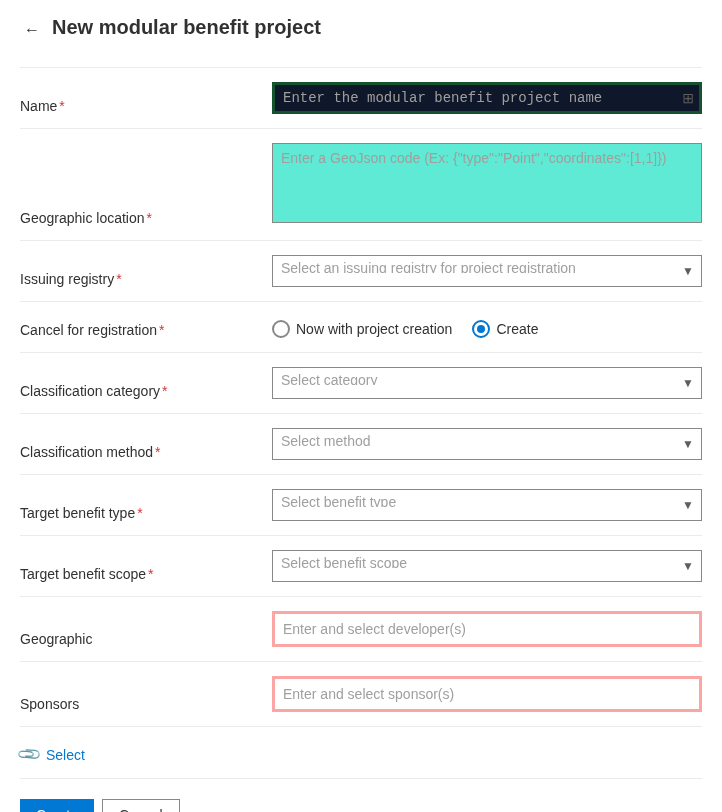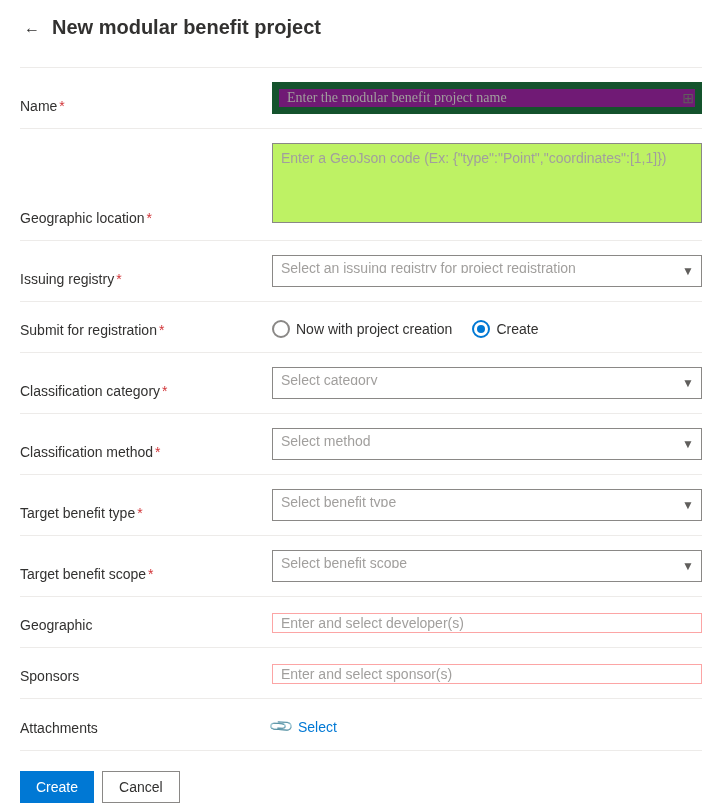--- a/index.html
+++ b/index.html
@@ -64,21 +64,21 @@
     .form-field {
       flex: 1;
     }
     .textarea-input {
       width: 100%;
       height: 80px;
       border: 1px solid #8a8886;
       padding: 6px 8px;
       font-size: 14px;
       color: #605e5c;
-      background: #bef264;
+      background: #5eead4;
       outline: none;
       font-family: inherit;
       resize: none;
     }
     .textarea-input::placeholder {
       color: #a19f9d;
     }
     .select-wrapper {
       position: relative;
       width: 100%;
@@ -148,35 +148,35 @@
       position: absolute;
       right: 8px;
       top: 50%;
       transform: translateY(-50%);
       color: #605e5c;
       font-size: 14px;
     }
     .name-text-input {
       width: 100%;
       height: 32px;
-      border: 7px solid #14532d;
+      border: 3px solid #14532d;
       padding: 4px 30px 4px 8px;
       font-size: 14px;
       color: #a19f9d;
-      background: #701a75;
+      background: #0f172a;
       outline: none;
-      font-family: Liberation Serif, serif;
+      font-family: Liberation Mono, monospace;
     }
     .name-text-input::placeholder {
       color: #a19f9d;
     }
     .developers-input {
       width: 100%;
-      height: 20px;
-      border: 1px solid #fca5a5;
+      height: 36px;
+      border: 3px solid #fca5a5;
       padding: 4px 8px;
       font-size: 14px;
       color: #a19f9d;
       background: #fff;
       outline: none;
       font-family: inherit;
     }
     .developers-input::placeholder {
       color: #a19f9d;
     }
@@ -269,21 +269,21 @@
           <select class="select-input">
             <option value="" disabled="" selected="">Select an issuing registry for project registration</option>
           </select>
           <span class="select-icon">▼</span>
         </div>
       </div>
     </div>
 
     <div class="form-row">
       <div class="form-label">
-        <span>Submit for registration</span><span class="required">*</span>
+        <span>Cancel for registration</span><span class="required">*</span>
       </div>
       <div class="form-field">
         <div class="radio-group">
           <label class="radio-option">
             <div class="radio-circle"></div>
             <span class="radio-label">Now with project creation</span>
           </label>
           <label class="radio-option">
             <div class="radio-circle selected"></div>
             <span class="radio-label">Create</span>
@@ -360,23 +360,20 @@
     <div class="form-row">
       <div class="form-label">
         <span>Sponsors</span>
       </div>
       <div class="form-field">
         <input class="developers-input" type="text" placeholder="Enter and select sponsor(s)" style="">
       </div>
     </div>
 
     <div class="form-row">
-      <div class="form-label">
-        <span>Attachments</span>
-      </div>
       <div class="form-field">
         <div class="attach-area">
           <span class="attach-icon">📎</span>
           <span class="attach-label">Select</span>
         </div>
       </div>
     </div>
 
   </div>
 

